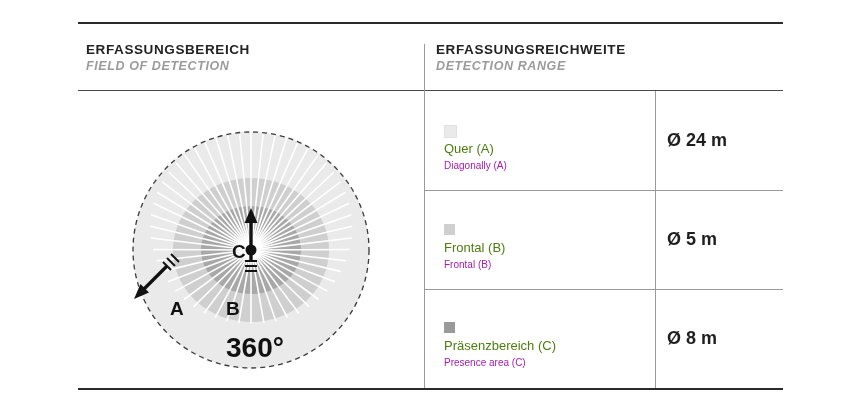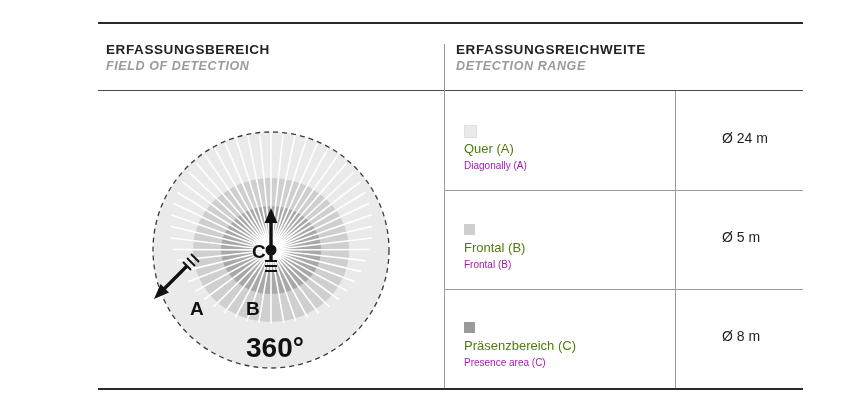--- a/index.html
+++ b/index.html
@@ -15,21 +15,20 @@
     position: relative;
     overflow: hidden;
   }
 
   .sheet {
     position: absolute;
     left: 78px;
     top: 22px;
     width: 705px;
     height: 380px;
-    margin-left: 20px;
   }
 
   
   .rule {
     position: absolute;
     background: #2b2b2b;
     left: 0;
     width: 705px;
     height: 2px;
   }
@@ -116,24 +115,25 @@
     white-space: nowrap;
   }
   .lbl-en {
     font-size: 10px;
     color: #a21caf;
     line-height: 17px;
     white-space: nowrap;
   }
   .row-value {
     position: absolute;
-    left: 624px;
-    font-size: 14px;
+    left: 589px;
+    font-size: 18px;
     color: #1f1f1f;
     white-space: nowrap;
+    font-weight: bold;
   }
 
   .r1 { top: 100px; }
   .r2 { top: 199px; }
   .r3 { top: 297px; }
   .v1 { top: 108px; }
   .v2 { top: 207px; }
   .v3 { top: 306px; }
 
   

